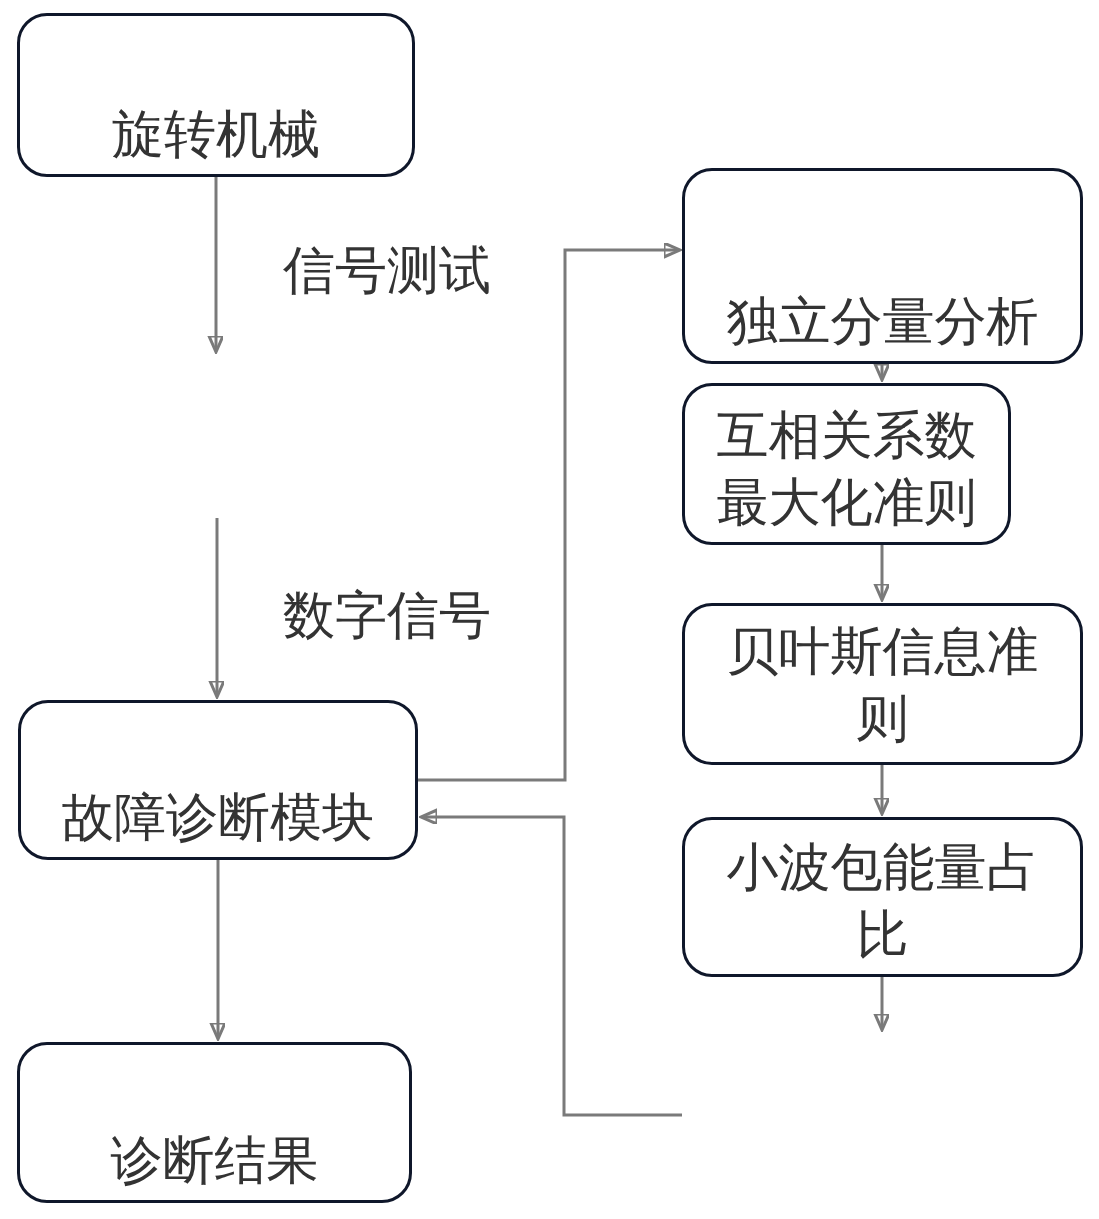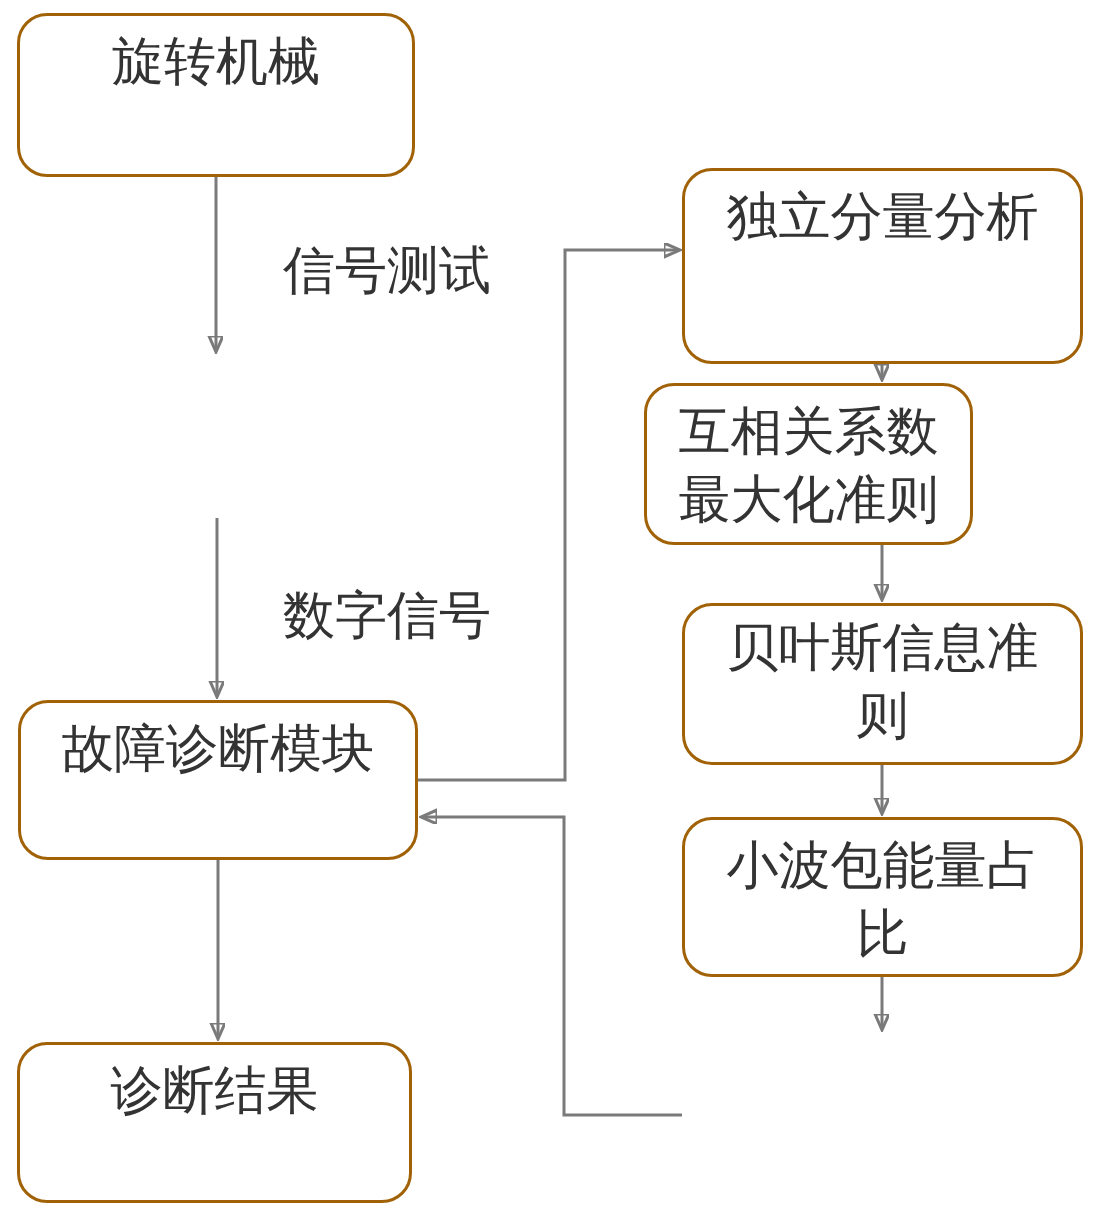--- a/index.html
+++ b/index.html
@@ -23,31 +23,31 @@
     height: 1219px;
   }
   .wires path {
     fill: none;
     stroke: #7a7a7a;
     stroke-width: 3;
   }
   .node {
     position: absolute;
     box-sizing: border-box;
-    border: 3px solid #a16207;
+    border: 3px solid #0f172a;
     border-radius: 30px;
     background: #ffffff;
     display: flex;
-    align-items: flex-start;
+    align-items: flex-end;
     justify-content: center;
     text-align: center;
     color: #333333;
     font-size: 52px;
     line-height: 1.3;
-    padding: 12px 30px;
+    padding: 5px 30px;
   }
   .node .label {
     display: block;
     width: 100%;
     word-break: break-all;
   }
   .edge-label {
     position: absolute;
     color: #333333;
     font-size: 52px;
@@ -86,21 +86,21 @@
   </div>
 
   <div class="node" style="left:17px; top:1042px; width:395px; height:161px;">
     <span class="label">诊断结果</span>
   </div>
 
   <div class="node" style="left:682px; top:168px; width:401px; height:196px;">
     <span class="label">独立分量分析</span>
   </div>
 
-  <div class="node" style="left:644px; top:383px; width:329px; height:162px;">
+  <div class="node" style="left:682px; top:383px; width:329px; height:162px;">
     <span class="label">互相关系数最大化准则</span>
   </div>
 
   <div class="node" style="left:682px; top:603px; width:401px; height:162px;font-family:Liberation Mono, monospace;">
     <span class="label">贝叶斯信息准则</span>
   </div>
 
   <div class="node" style="left:682px; top:817px; width:401px; height:160px;">
     <span class="label">小波包能量占比</span>
   </div>

